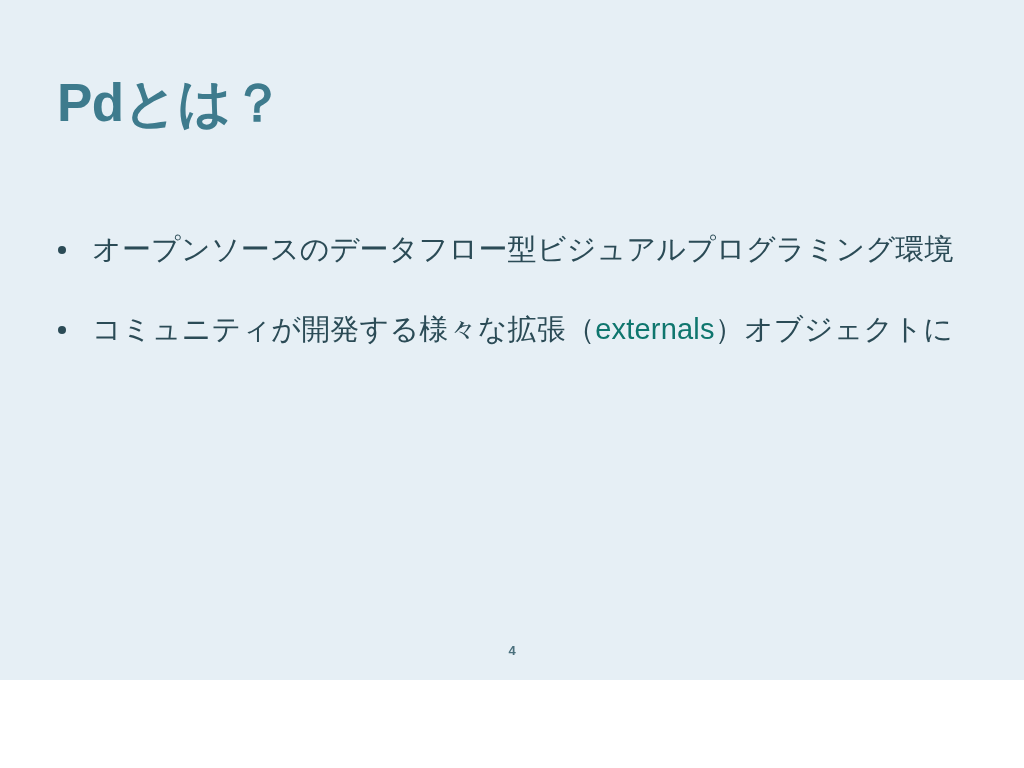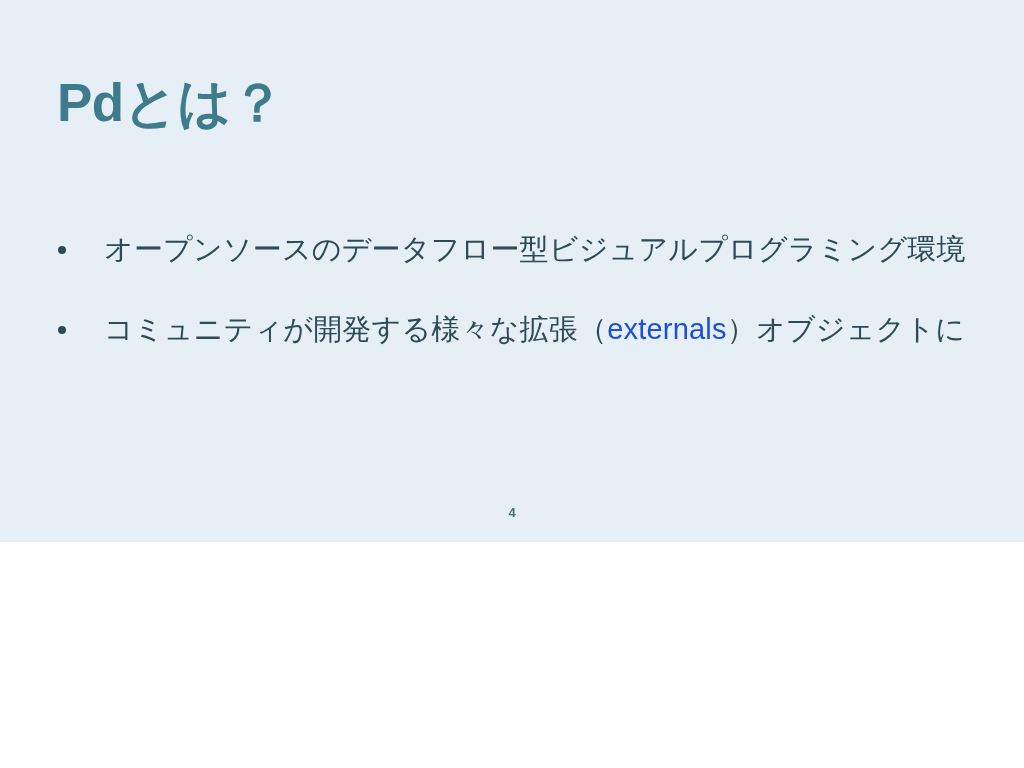--- a/index.html
+++ b/index.html
@@ -8,21 +8,21 @@
   }
   body {
     width: 1024px;
     height: 768px;
     overflow: hidden;
     font-family: "Liberation Sans", "DejaVu Sans", sans-serif;
   }
   .slide {
     position: relative;
     width: 1024px;
-    height: 542px;
+    height: 680px;
     background: #e6eff5;
     box-sizing: border-box;
   }
   .slide-title {
     position: absolute;
     left: 57px;
     top: 36px;
     font-size: 53px;
     font-weight: bold;
     color: #3e7b8d;
@@ -56,24 +56,23 @@
     width: 8px;
     height: 8px;
     border-radius: 50%;
     background: #2b4b56;
   }
   .bullet-text {
     display: block;
   }
   .bullet-line {
     display: block;
-    margin-left: 12px;
   }
   .accent {
-    color: #1d4ed8;
+    color: #0f766e;
   }
   .page-number {
     position: absolute;
     left: 0;
     right: 0;
     bottom: 22px;
     text-align: center;
     font-size: 13px;
     font-weight: bold;
     color: #4a6f7c;

